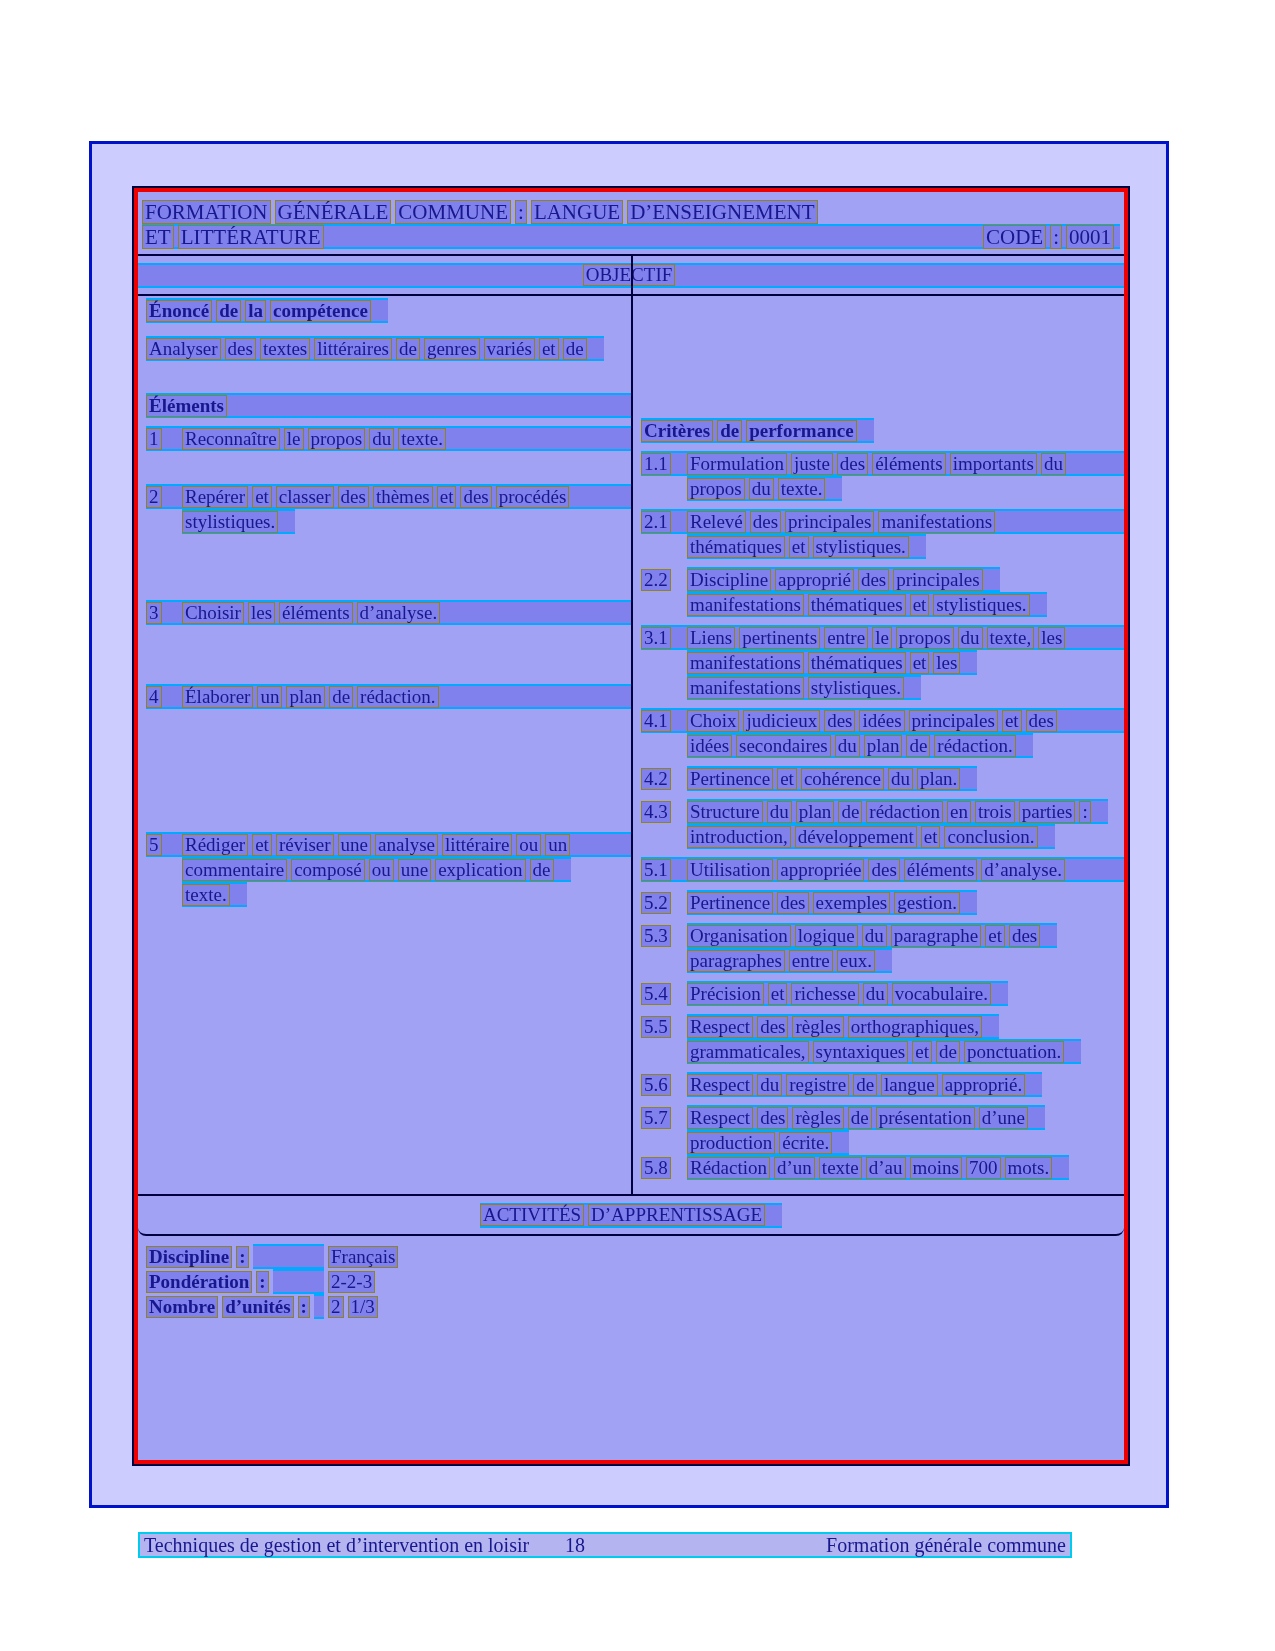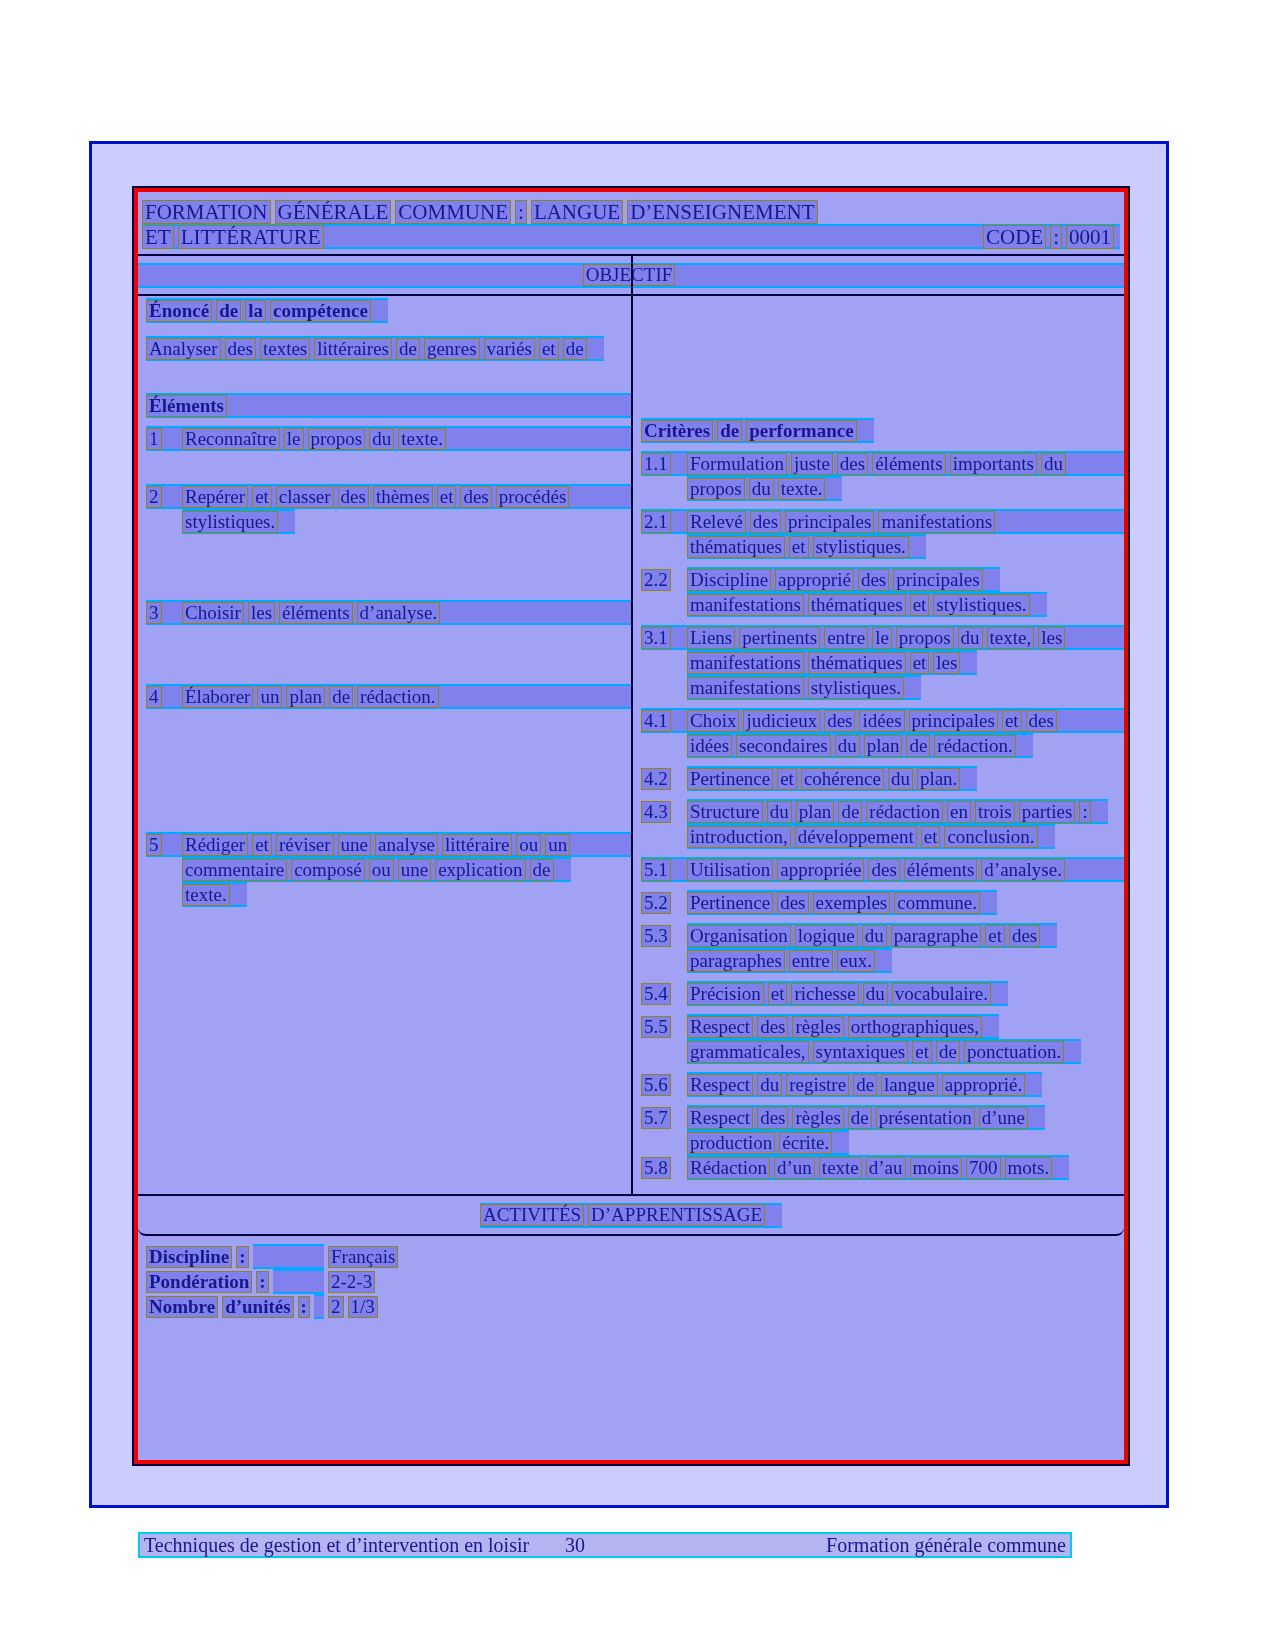--- a/index.html
+++ b/index.html
@@ -402,21 +402,21 @@
             </div>
             <div style="margin-top: 8px;">
               <div class="line">
                 <span class="numcell">
                   <span class="word">5.2</span>
                 </span>
                 <span class="txtbar">
                   <span class="word">Pertinence</span>
                   <span class="word">des</span>
                   <span class="word">exemples</span>
-                  <span class="word">commune.</span>
+                  <span class="word">gestion.</span>
                 </span>
               </div>
             </div>
             <div style="margin-top: 8px;">
               <div class="line">
                 <span class="numcell">
                   <span class="word">5.3</span>
                 </span>
                 <span class="txtbar">
                   <span class="word">Organisation</span>
@@ -563,15 +563,15 @@
             <span class="word">1/3</span>
           </div>
         </div>
 
     </div>
   </div>
 </div>
 
 <div class="footer">
   <span>Techniques de gestion et d’intervention en loisir</span>
-  <span class="fpage">30</span>
+  <span class="fpage">18</span>
   <span class="fright">Formation générale commune</span>
 </div>
 
 </body></html>

